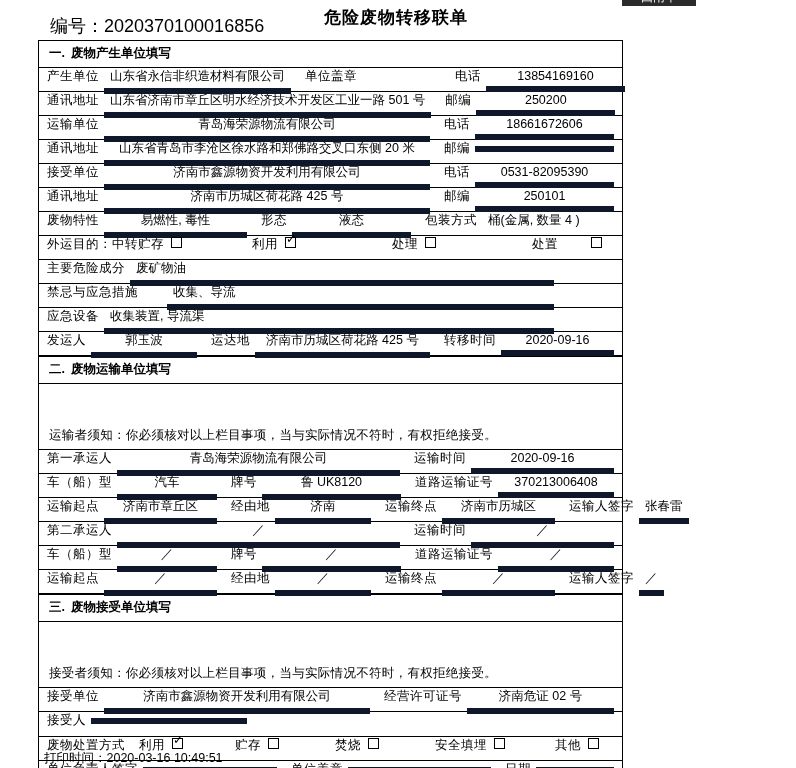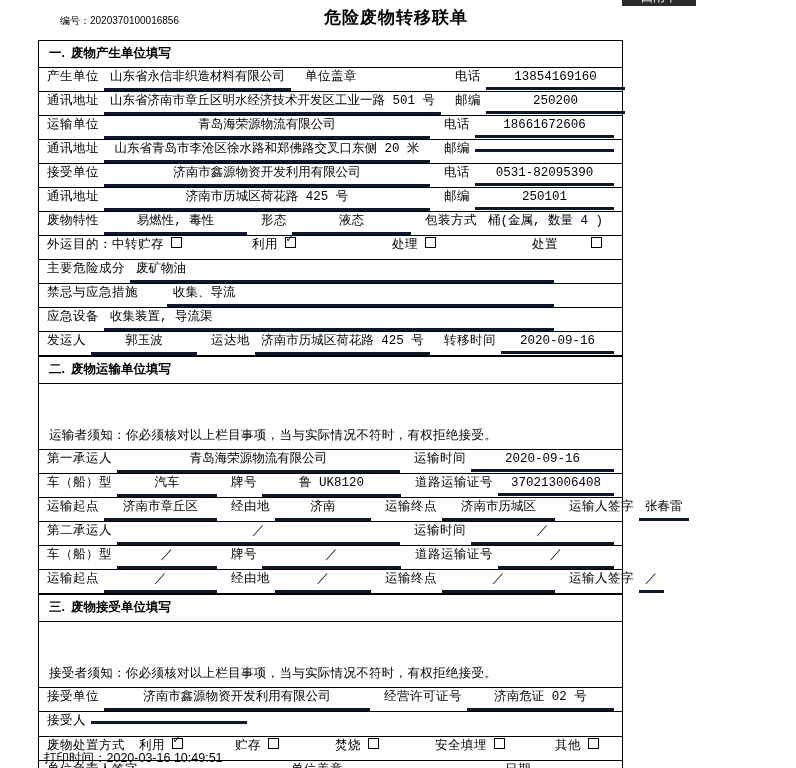--- a/index.html
+++ b/index.html
@@ -17,22 +17,22 @@
   }
   .page { position: relative; width: 796px; height: 768px; }
 
   
   .top-row {
     position: relative;
     height: 34px;
   }
   .doc-no {
     position: absolute;
-    left: 60px; top: 14px;
-    font-size: 10px;
+    left: 50px; top: 14px;
+    font-size: 18px;
     white-space: nowrap;
   }
   .doc-title {
     position: absolute;
     left: 0; right: 4px; top: 6px;
     text-align: center;
     font-size: 17px;
     font-weight: bold;
     letter-spacing: 1px;
   }
@@ -61,37 +61,36 @@
     font-weight: bold;
     font-size: 12.5px;
   }
   .section-head .num { margin-right: 6px; }
   .row {
     display: flex;
     align-items: flex-start;
     border-bottom: 1px solid #000;
     padding: 0 8px;
     height: 24px;
-    font-family: Liberation Mono, monospace;
   }
   .row.last { border-bottom: none; }
   .row.tall { height: 25px; }
   .cell {
     display: flex;
     align-items: baseline;
     white-space: nowrap;
     height: 100%;
   }
   .lbl {
     padding-bottom: 4px;
     letter-spacing: 0.5px;
   }
   .val {
     flex: 1;
-    border-bottom: 3px solid #0f172a;
+    border-bottom: 6px solid #0f172a;
     padding: 0 6px 3px 6px;
     margin-left: 5px;
     white-space: nowrap;
     overflow: hidden;
     min-width: 10px;
   }
   .val.center { text-align: center; }
   .val.plain { border-bottom: none; }
   .sp { width: 14px; flex: none; }
 

